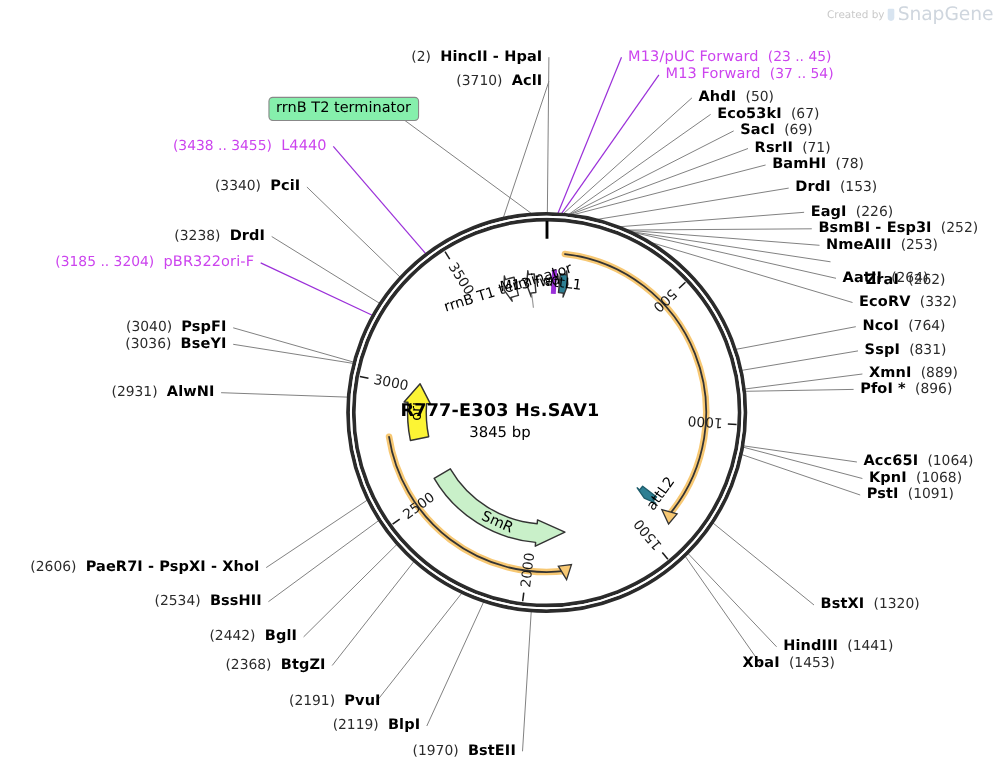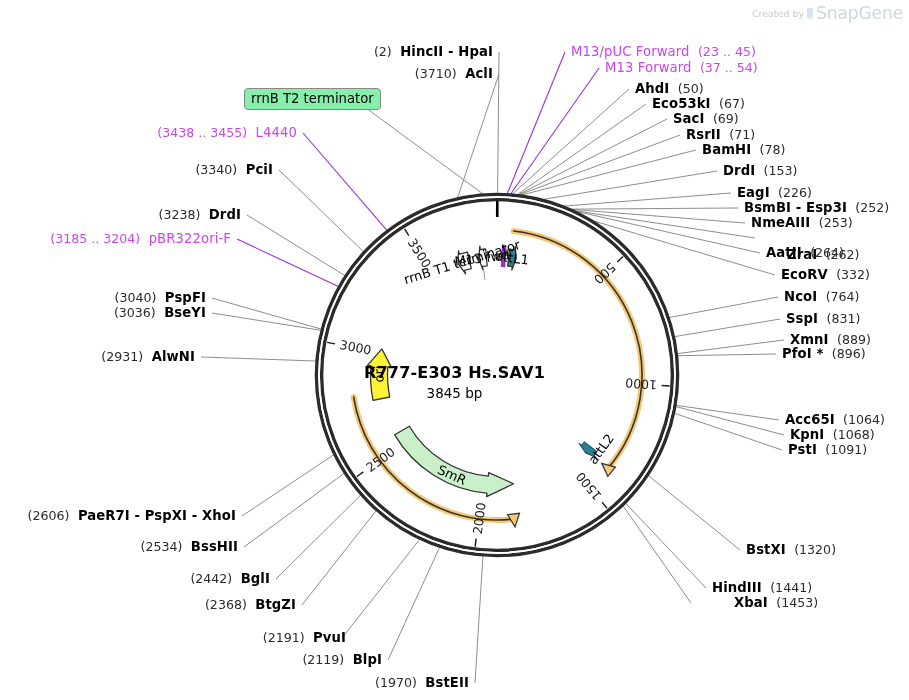--- a/index.html
+++ b/index.html
@@ -184,21 +184,21 @@
       <div class="lbl right" style="left: 781px; top: 268px; text-align: center;"><span class="nm">EcoRV</span>&nbsp;&nbsp;<span class="pos">(332)</span></div>
       <div class="lbl right" style="left: 784px; top: 290px;"><span class="nm">NcoI</span>&nbsp;&nbsp;<span class="pos">(764)</span></div>
       <div class="lbl right" style="left: 786px; top: 312px;"><span class="nm">SspI</span>&nbsp;&nbsp;<span class="pos">(831)</span></div>
       <div class="lbl right" style="left: 790px; top: 333px;"><span class="nm">XmnI</span>&nbsp;&nbsp;<span class="pos">(889)</span></div>
       <div class="lbl right" style="left: 782px; top: 347px;"><span class="nm">PfoI *</span>&nbsp;&nbsp;<span class="pos">(896)</span></div>
       <div class="lbl right" style="left: 785px; top: 413px;"><span class="nm">Acc65I</span>&nbsp;&nbsp;<span class="pos">(1064)</span></div>
       <div class="lbl right" style="left: 790px; top: 428px;"><span class="nm">KpnI</span>&nbsp;&nbsp;<span class="pos">(1068)</span></div>
       <div class="lbl right" style="left: 788px; top: 443px;"><span class="nm">PstI</span>&nbsp;&nbsp;<span class="pos">(1091)</span></div>
       <div class="lbl right" style="left: 746px; top: 543px;"><span class="nm">BstXI</span>&nbsp;&nbsp;<span class="pos">(1320)</span></div>
       <div class="lbl right" style="left: 712px; top: 581px;"><span class="nm">HindIII</span>&nbsp;&nbsp;<span class="pos">(1441)</span></div>
-      <div class="lbl right" style="left: 734px; top: 596px;"><span class="nm">XbaI</span>&nbsp;&nbsp;<span class="pos">(1453)</span></div>
+      <div class="lbl right" style="left: 675px; top: 596px;"><span class="nm">XbaI</span>&nbsp;&nbsp;<span class="pos">(1453)</span></div>
       <div class="lbl leftal" style="left: 493px; top: 45px;"><span class="pos">(2)</span>&nbsp;&nbsp;<span class="nm">HincII - HpaI</span></div>
       <div class="lbl leftal" style="left: 493px; top: 67px;"><span class="pos">(3710)</span>&nbsp;&nbsp;<span class="nm">AclI</span></div>
       <div class="lbl leftal purple" style="left: 297px; top: 126px;"><span class="pos">(3438 .. 3455)</span>&nbsp;&nbsp;<span class="nm">L4440</span></div>
       <div class="lbl leftal" style="left: 273px; top: 163px;"><span class="pos">(3340)</span>&nbsp;&nbsp;<span class="nm">PciI</span></div>
       <div class="lbl leftal" style="left: 241px; top: 208px;"><span class="pos">(3238)</span>&nbsp;&nbsp;<span class="nm">DrdI</span></div>
       <div class="lbl leftal purple" style="left: 231px; top: 232px;"><span class="pos">(3185 .. 3204)</span>&nbsp;&nbsp;<span class="nm">pBR322ori-F</span></div>
       <div class="lbl leftal" style="left: 206px; top: 291px;"><span class="pos">(3040)</span>&nbsp;&nbsp;<span class="nm">PspFI</span></div>
       <div class="lbl leftal" style="left: 206px; top: 306px;"><span class="pos">(3036)</span>&nbsp;&nbsp;<span class="nm">BseYI</span></div>
       <div class="lbl leftal" style="left: 195px; top: 350px;"><span class="pos">(2931)</span>&nbsp;&nbsp;<span class="nm">AlwNI</span></div>
       <div class="lbl leftal" style="left: 236px; top: 509px;"><span class="pos">(2606)</span>&nbsp;&nbsp;<span class="nm">PaeR7I - PspXI - XhoI</span></div>

